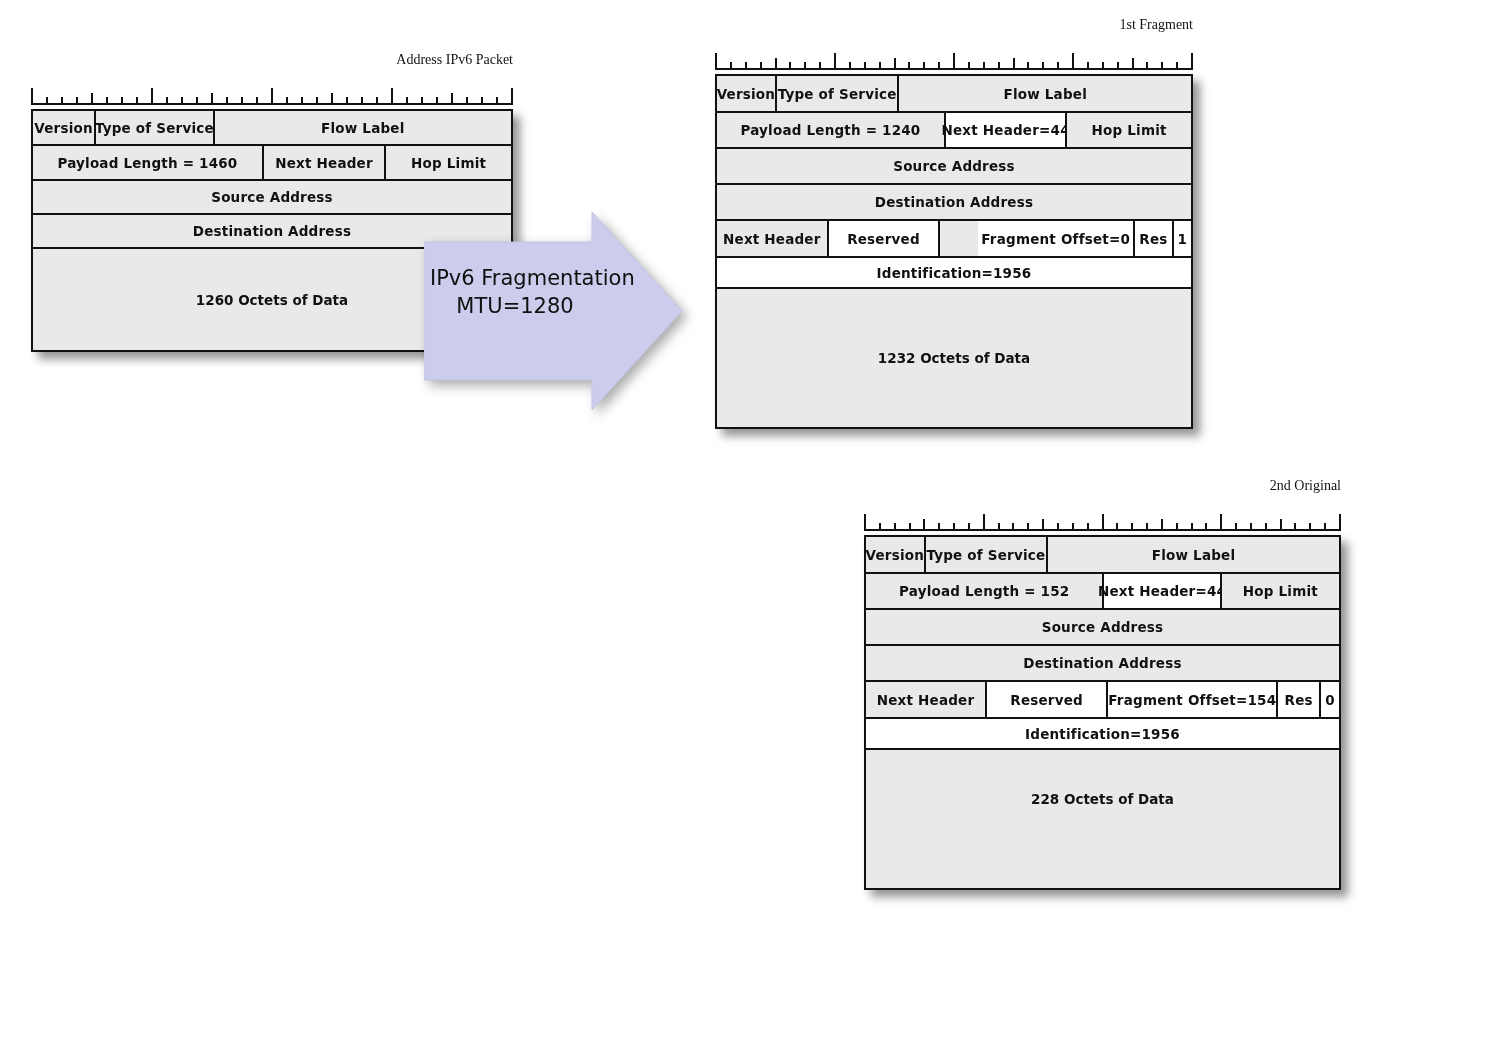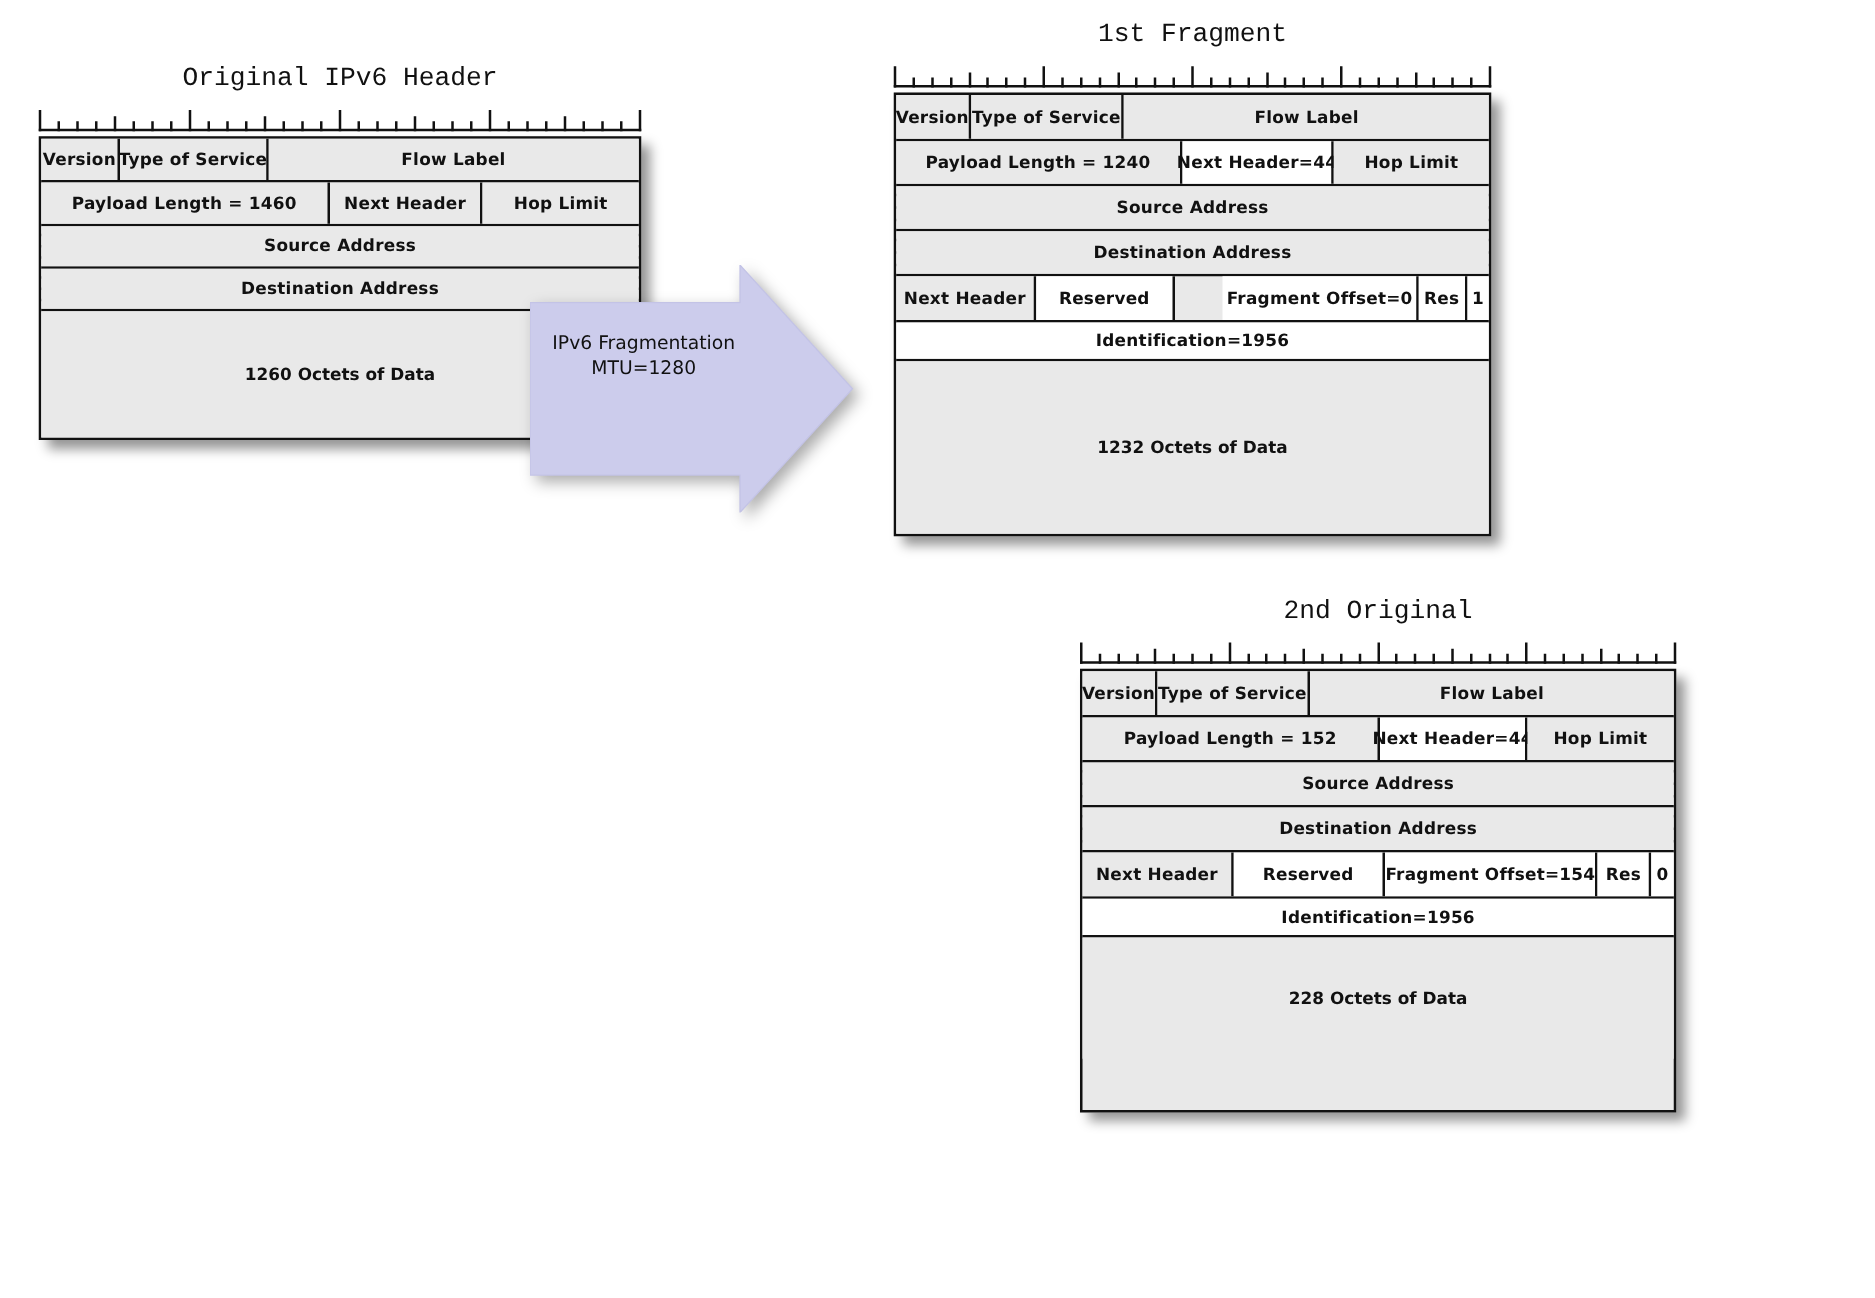--- a/index.html
+++ b/index.html
@@ -1,22 +1,22 @@
 <!DOCTYPE html>
 <html><head>
 <meta charset="utf-8">
 <style>
   html,body{margin:0;padding:0;background:#fff;}
   body{width:1500px;height:1038px;position:relative;overflow:hidden;
        font-family:"DejaVu Sans",sans-serif;}
 
   .packet{position:absolute;}
 
-  .ptitle{position:absolute;width:100%;text-align:center;
-          font-family:Liberation Mono, monospace;font-size:21px;color:#111;
+  .ptitle{position:absolute;width:100%;text-align:right;
+          font-family:Liberation Serif, serif;font-size:14px;color:#111;
           white-space:nowrap;left:0;}
 
   
   .ruler{position:absolute;height:18px;}
   .ruler .base{position:absolute;left:0;right:0;bottom:0;height:2px;background:#111;}
   .ruler .tk{position:absolute;bottom:0;width:2px;background:#111;}
   .ruler .tk.s{height:8px;}
   .ruler .tk.m{height:12px;}
   .ruler .tk.l{height:17px;}
 
@@ -41,28 +41,28 @@
   .addr .ct.rt{right:0;}
 
   .data{display:flex;align-items:center;justify-content:center;
         font-family:"DejaVu Sans",sans-serif;font-weight:bold;font-size:13.5px;
         color:#111;background:#e9e9e9;}
 
   
   .arrowwrap{position:absolute;}
   .arrowsvg{display:block;filter:drop-shadow(5px 5px 6px rgba(0,0,0,0.33));}
   .arrowlabel{position:absolute;text-align:center;
-              font-family:"DejaVu Sans",sans-serif;font-size:15px;color:#111;
+              font-family:"DejaVu Sans",sans-serif;font-size:21px;color:#111;
               line-height:1.32;white-space:nowrap;}
 </style>
 </head>
 <body>
 
 <div class="packet" style="left:31px; top:52px; width:482px;">
-  <div class="ptitle" style="top:0px;">Original IPv6 Header</div>
+  <div class="ptitle" style="top:0px;">Address IPv6 Packet</div>
   <div class="ruler" id="ruler-0" style="left:0px; top:35px; width:482px;">
       <div class="base"></div>
       <div class="tk l" style="left: 0px;"></div>
       <div class="tk s" style="left: 15px;"></div>
       <div class="tk s" style="left: 30px;"></div>
       <div class="tk s" style="left: 45px;"></div>
       <div class="tk m" style="left: 60px;"></div>
       <div class="tk s" style="left: 75px;"></div>
       <div class="tk s" style="left: 90px;"></div>
       <div class="tk s" style="left: 105px;"></div>

